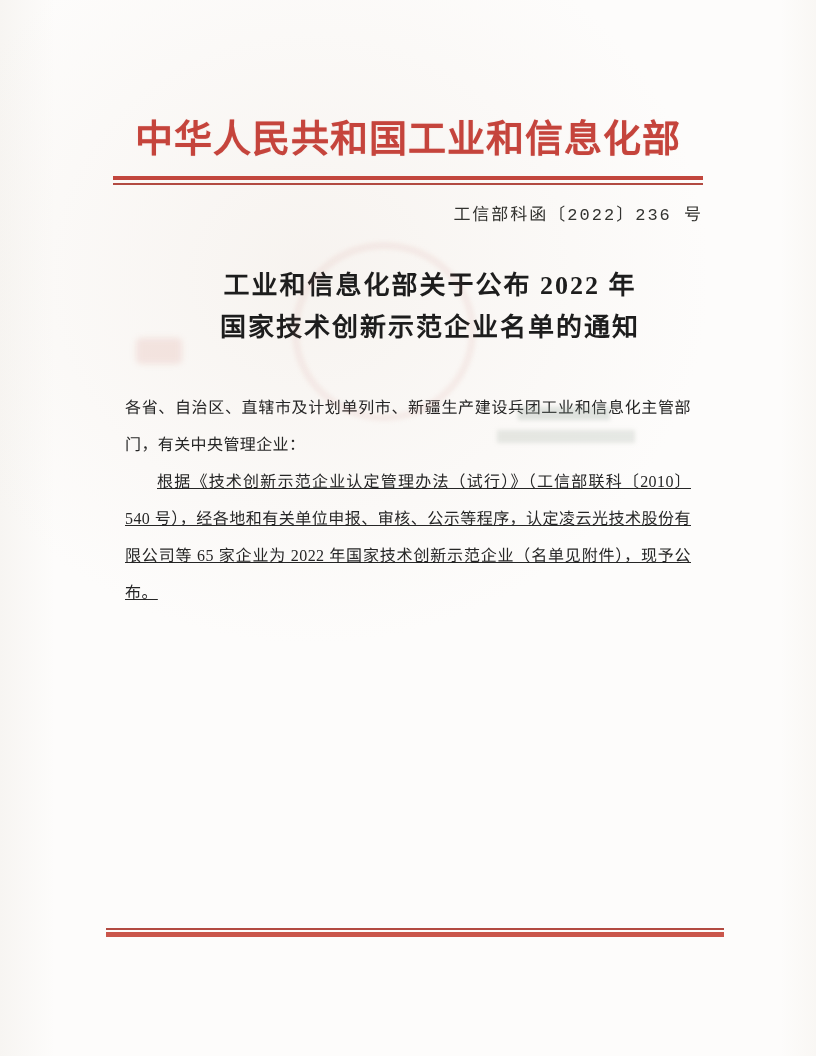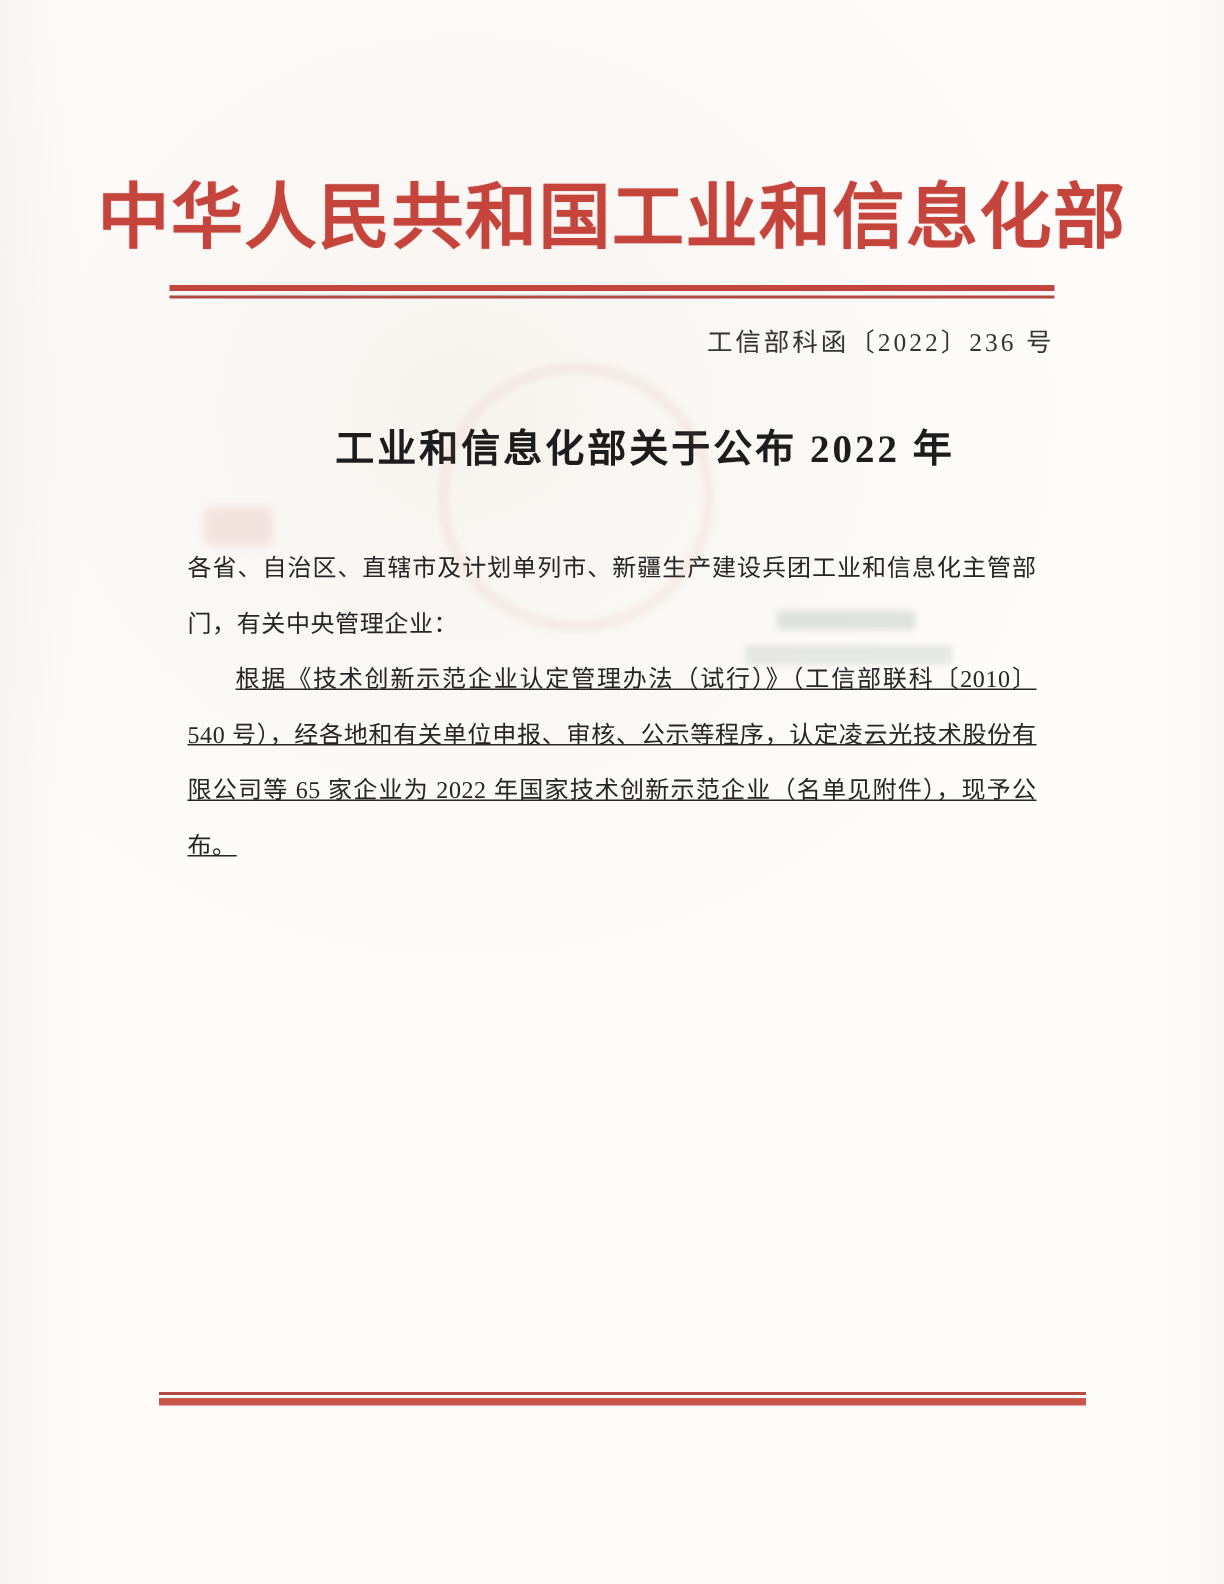--- a/index.html
+++ b/index.html
@@ -19,39 +19,40 @@
     background:
       radial-gradient(ellipse 70% 50% at 38% 26%, rgba(242,236,230,0.55), rgba(242,236,230,0) 70%),
       linear-gradient(90deg, #f7f5f2 0px, #fdfcfb 55px, #fdfcfb 780px, #f9f7f4 816px),
       #fdfcfb;
   }
 
   
   .letterhead { padding-top: 114px; }
   .issuer {
     text-align: center;
-    font-size: 48px;
+    font-size: 38px;
     font-weight: bold;
     letter-spacing: 1px;
     line-height: 1.35;
     color: var(--header-red, #c5443c);
     text-shadow: 0 0 1px rgba(197,68,60,0.35);
   }
   .rule-group { width: 590px; margin: 11px auto 0; }
   .rule { width: 100%; }
   .rule-group .rule-thick { height: 4px;  background: var(--rule-red, #c2463d); }
   .rule-group .rule-thin  { height: 2px;  margin-top: 3px; background: #b24a41; }
 
   .doc-number {
     width: 590px;
     margin: 15px auto 0;
     text-align: right;
     font-size: 17px;
     letter-spacing: 2px;
     color: #333330;
+    font-family: Liberation Mono, monospace;
   }
 
   
   .title {
     margin: 40px auto 0;
     text-align: center;
     font-size: 26px;
     font-weight: bold;
     letter-spacing: 2px;
     line-height: 42px;
@@ -124,20 +125,21 @@
     <div class="issuer">中华人民共和国工业和信息化部</div>
     <div class="rule-group">
       <div class="rule rule-thick"></div>
       <div class="rule rule-thin"></div>
     </div>
     <div class="doc-number">工信部科函〔2022〕236 号</div>
   </div>
 
   <h1 class="title">
     <span class="title-line">工业和信息化部关于公布 2022 年</span>
+    <span class="title-line">国家技术创新示范企业名单的通知</span>
   </h1>
 
   <div class="body-text">
     <p class="salutation">各省、自治区、直辖市及计划单列市、新疆生产建设兵团工业和信息化主管部门，有关中央管理企业：</p>
     <p class="para">根据《技术创新示范企业认定管理办法（试行）》（工信部联科〔2010〕540 号），经各地和有关单位申报、审核、公示等程序，认定凌云光技术股份有限公司等 65 家企业为 2022 年国家技术创新示范企业（名单见附件），现予公布。</p>
   </div>
 
   <div class="footer-rule">
     <div class="rule rule-thin"></div>
     <div class="rule rule-thick"></div>

